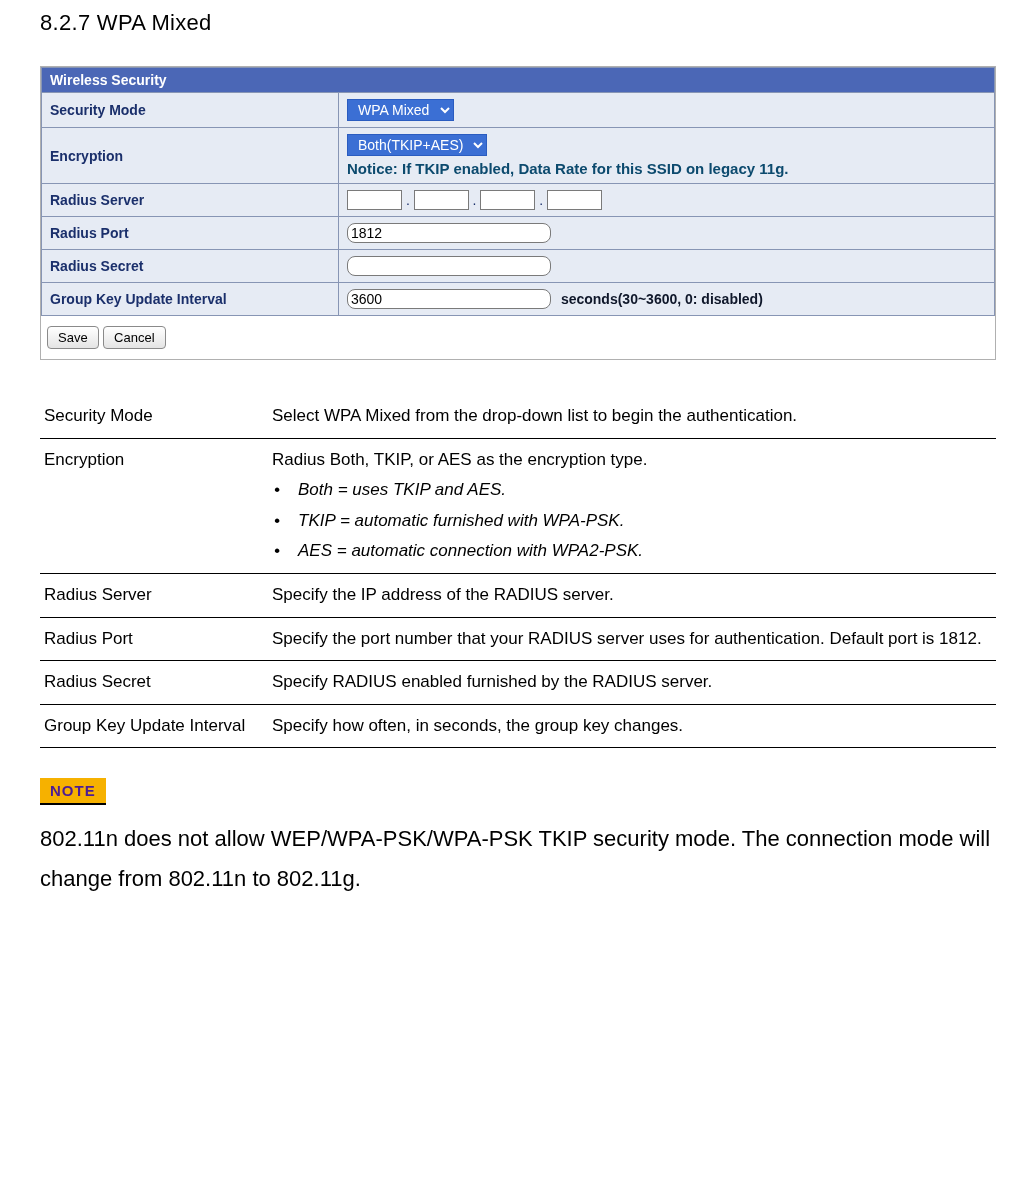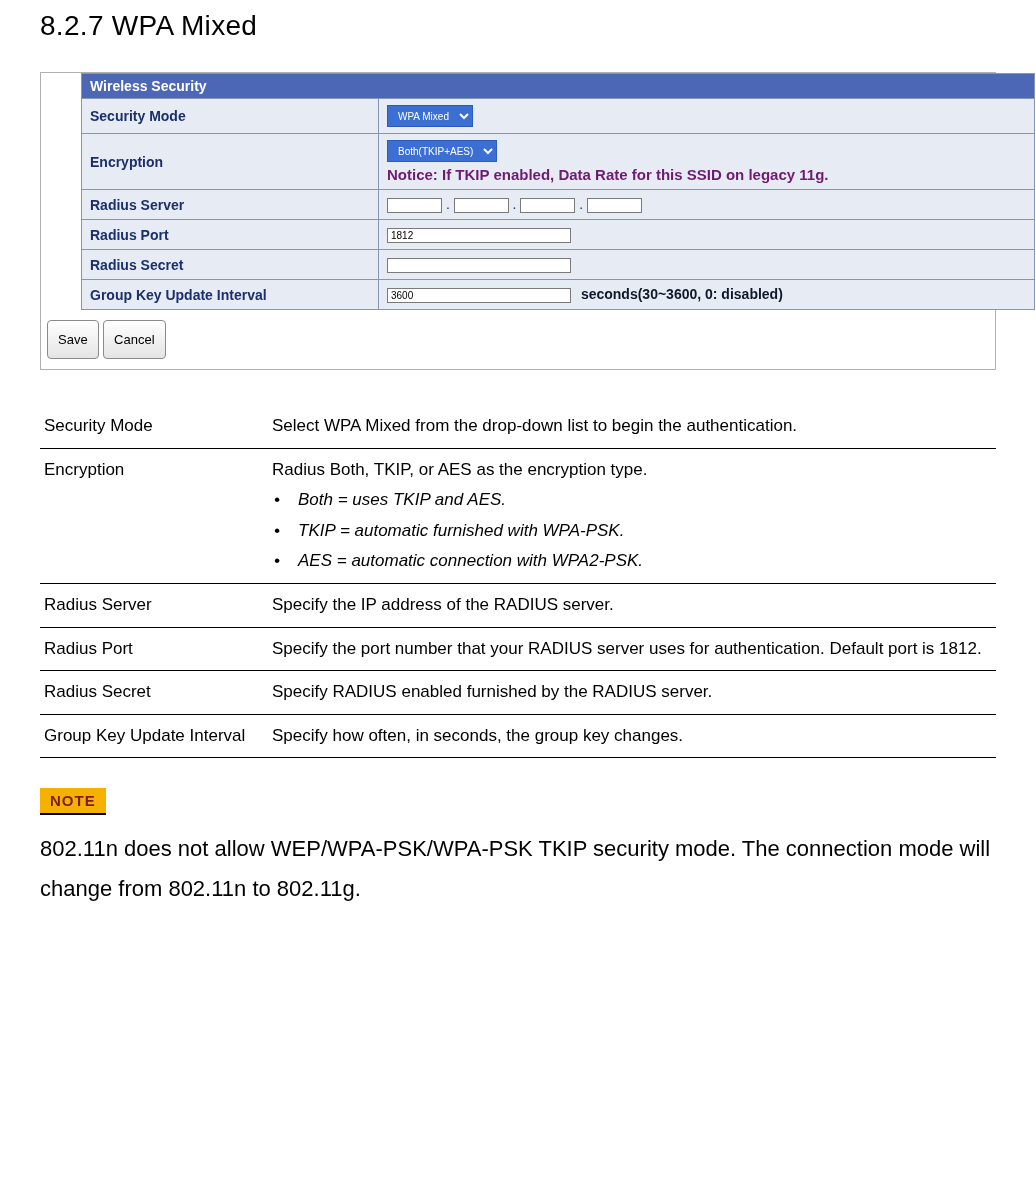--- a/index.html
+++ b/index.html
@@ -3,94 +3,94 @@
 <meta charset="utf-8">
 <style>
   body {
     font-family: Arial, Helvetica, sans-serif;
     margin: 0;
     padding: 10px 40px 30px 40px;
     color: #000;
     font-size: 16px;
   }
   .section-heading {
-    font-size: 28px;
+    font-size: 22px;
     margin: 0 0 30px 0;
     font-weight: 400;
     letter-spacing: .3px;
   }
   .panel {
     border: 1px solid #b0b0b0;
     background: #fff;
     margin-bottom: 35px;
   }
   .panel table {
     width: 100%;
     border-collapse: collapse;
-    margin-left: 40px;
   }
   .panel td, .panel th {
     border: 1px solid #8795b4;
     padding: 6px 8px;
     font-size: 14px;
     color: #1a2f6b;
     vertical-align: middle;
     background: #e6ebf4;
   }
   .panel .header-row td {
     background: #4b67b6;
     color: #fff;
     font-weight: 700;
     padding: 4px 8px;
   }
   .panel .label-col {
     width: 280px;
     font-weight: 700;
   }
   .panel select, .panel input[type="text"] {
-    font-size: 10px;
+    font-size: 14px;
     padding: 1px 3px;
     border: 1px solid #7a7a7a;
     background: #fff;
     box-sizing: border-box;
   }
   .panel select {
     height: 22px;
     background: #3b6fd4;
     color: #fff;
     border: 1px solid #2a5cc0;
     padding: 1px 6px;
   }
   .notice {
-    color: #701a75;
+    color: #0c4a6e;
     font-weight: 700;
     display: block;
     margin-top: 4px;
     font-size: 15px;
   }
   .ip-box {
     width: 55px;
     text-align: center;
   }
   .text-box {
-    width: 184px;
+    width: 204px;
+    border-radius: 8px;
   }
   .suffix {
     color: #0f172a;
     font-weight: 700;
     margin-left: 6px;
   }
   .button-bar {
     padding: 10px 6px;
     background: #fff;
   }
   .ui-button {
     display: inline-block;
     font-size: 13px;
-    padding: 11px 10px;
+    padding: 3px 10px;
     border: 1px solid #8a8a8a;
     border-radius: 4px;
     background: linear-gradient(#ffffff,#e4e4e4);
     cursor: pointer;
   }
 
   .doc-table {
     width: 100%;
     border-collapse: collapse;
     font-size: 17px;
@@ -116,21 +116,21 @@
     display: inline-block;
     width: 24px;
     margin-left: -24px;
   }
 
   .note-badge {
     display: inline-block;
     background: #f6b100;
     padding: 4px 10px 4px 10px;
     font-weight: 700;
-    color: #7f1d1d;
+    color: #4c1d95;
     letter-spacing: 1px;
     font-size: 15px;
     border-bottom: 2px solid #000;
     margin: 30px 0 14px 0;
   }
   .note-text {
     font-size: 22px;
     line-height: 1.8;
   }
 </style>

